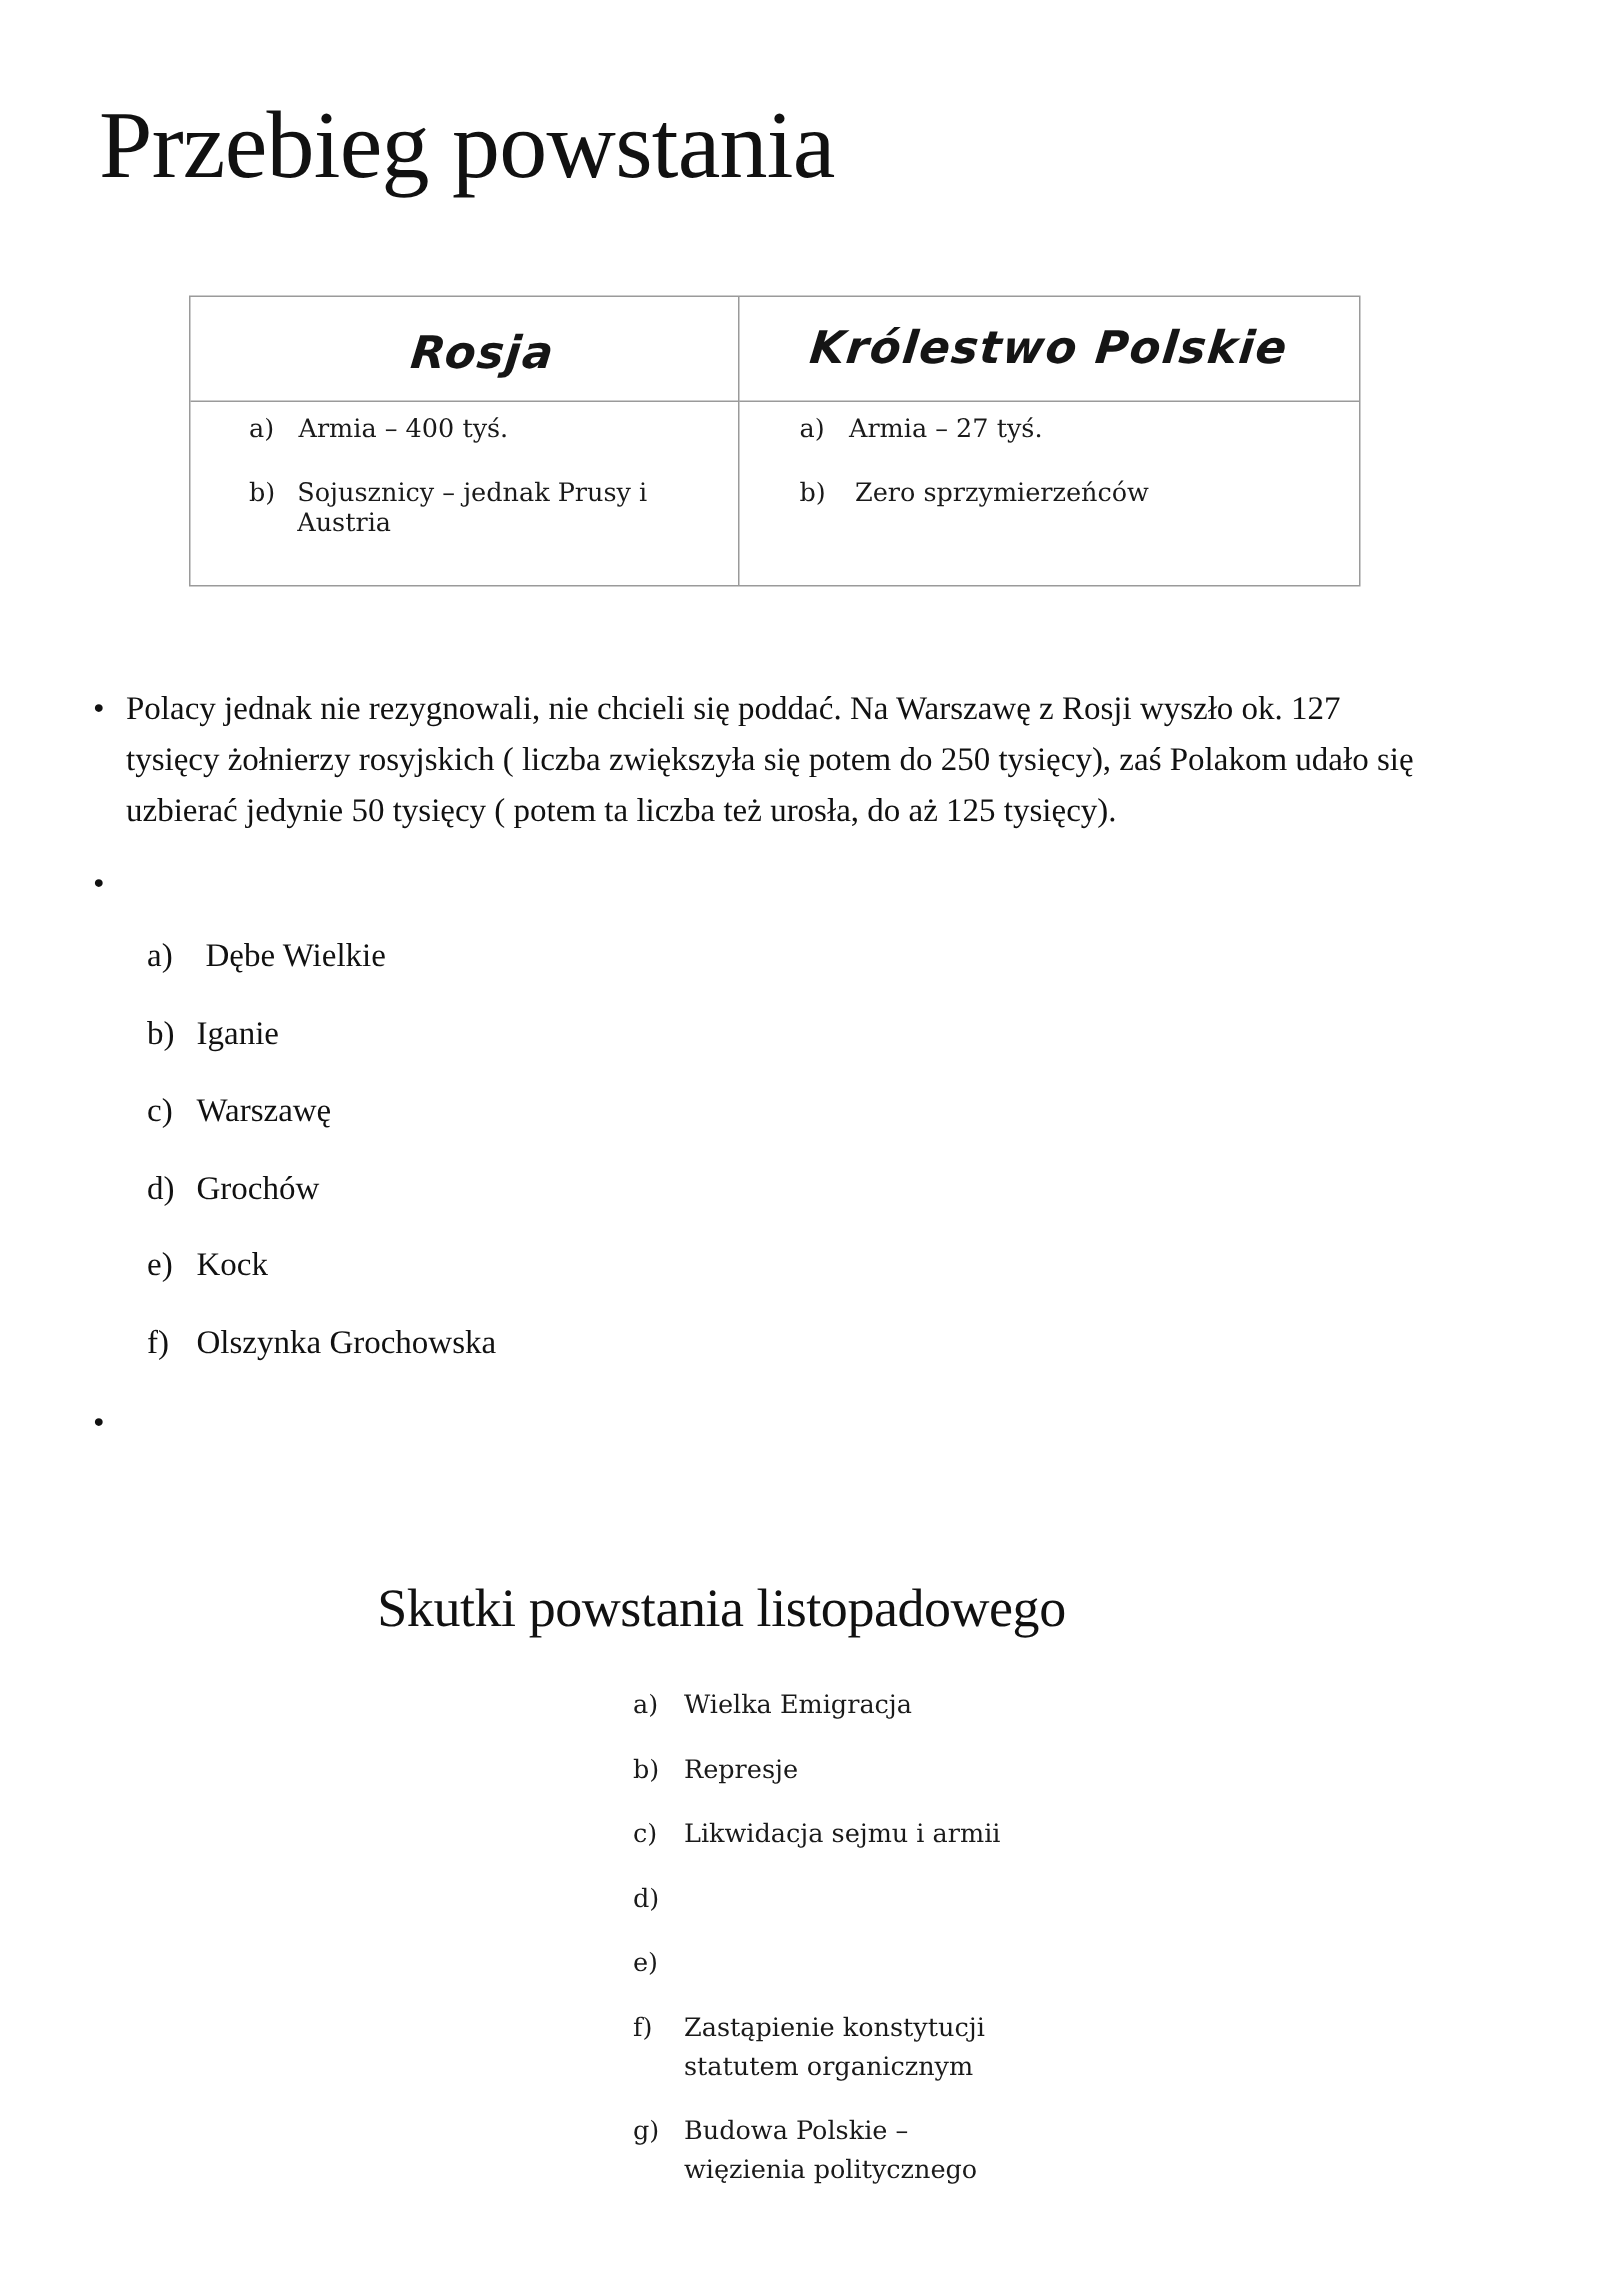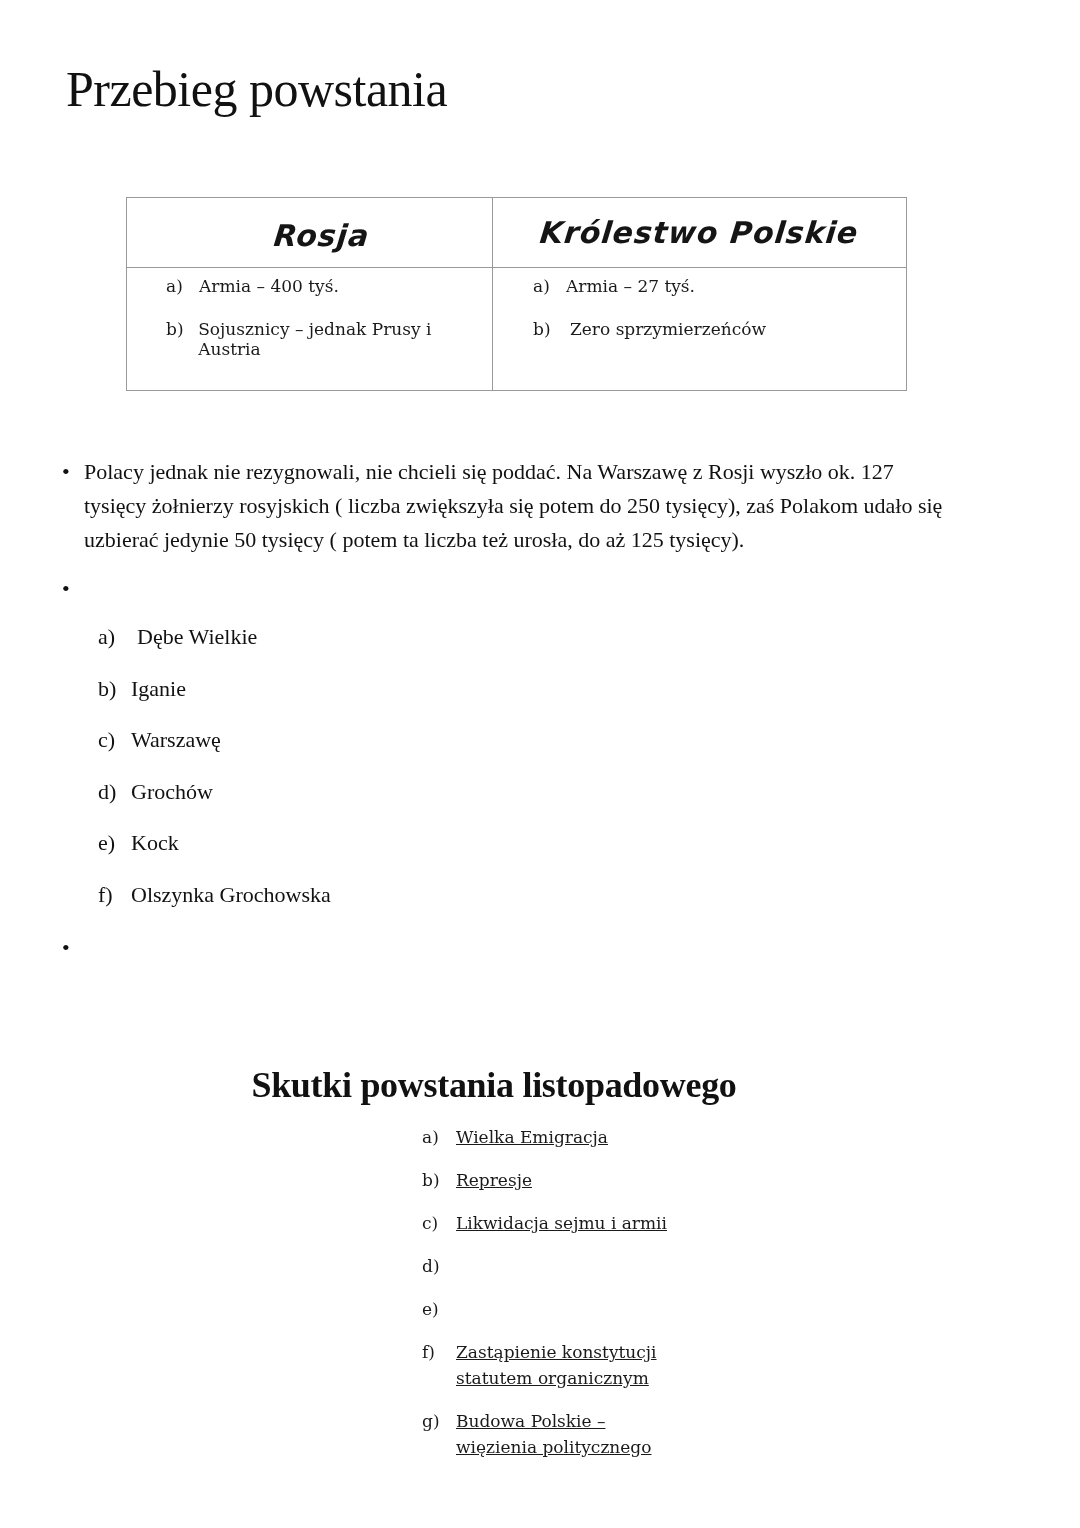--- a/index.html
+++ b/index.html
@@ -12,21 +12,21 @@
       height: 1528px;
       position: relative;
       overflow: hidden;
       color: #111111;
     }
     .page-title {
       position: absolute;
       left: 66px;
       top: 62px;
       font-family: "Liberation Serif", "DejaVu Serif", serif;
-      font-size: 50px;
+      font-size: 64px;
       font-weight: normal;
       letter-spacing: -0.5px;
       color: #111;
       margin: 0;
       line-height: 1.1;
     }
 
     
     .compare-table {
       position: absolute;
@@ -124,22 +124,22 @@
 
     
     .section-title {
       position: absolute;
       left: 0;
       width: 962px;
       top: 1051px;
       text-align: center;
       font-family: "Liberation Serif", "DejaVu Serif", serif;
       font-size: 36px;
-      font-weight: bold;
-      margin: 13px;
+      font-weight: normal;
+      margin: 0;
       letter-spacing: -0.3px;
       color: #111;
     }
     .effects {
       position: absolute;
       left: 422px;
       top: 1124px;
       list-style: none;
       margin: 0;
       padding: 0;
@@ -149,21 +149,21 @@
       color: #1a1a1a;
       width: 300px;
     }
     .effects li {
       display: flex;
       margin-bottom: 17px;
     }
     .effects .marker {
       flex: 0 0 34px;
     }
-    .effects .text { flex: 1; text-decoration: underline; }
+    .effects .text { flex: 1; }
   </style>
 </head>
 <body>
 
 <h1 class="page-title">Przebieg powstania</h1>
 
 <div class="compare-table">
   <div class="cell head left">
     <span class="script-head">Rosja</span>
   </div>

